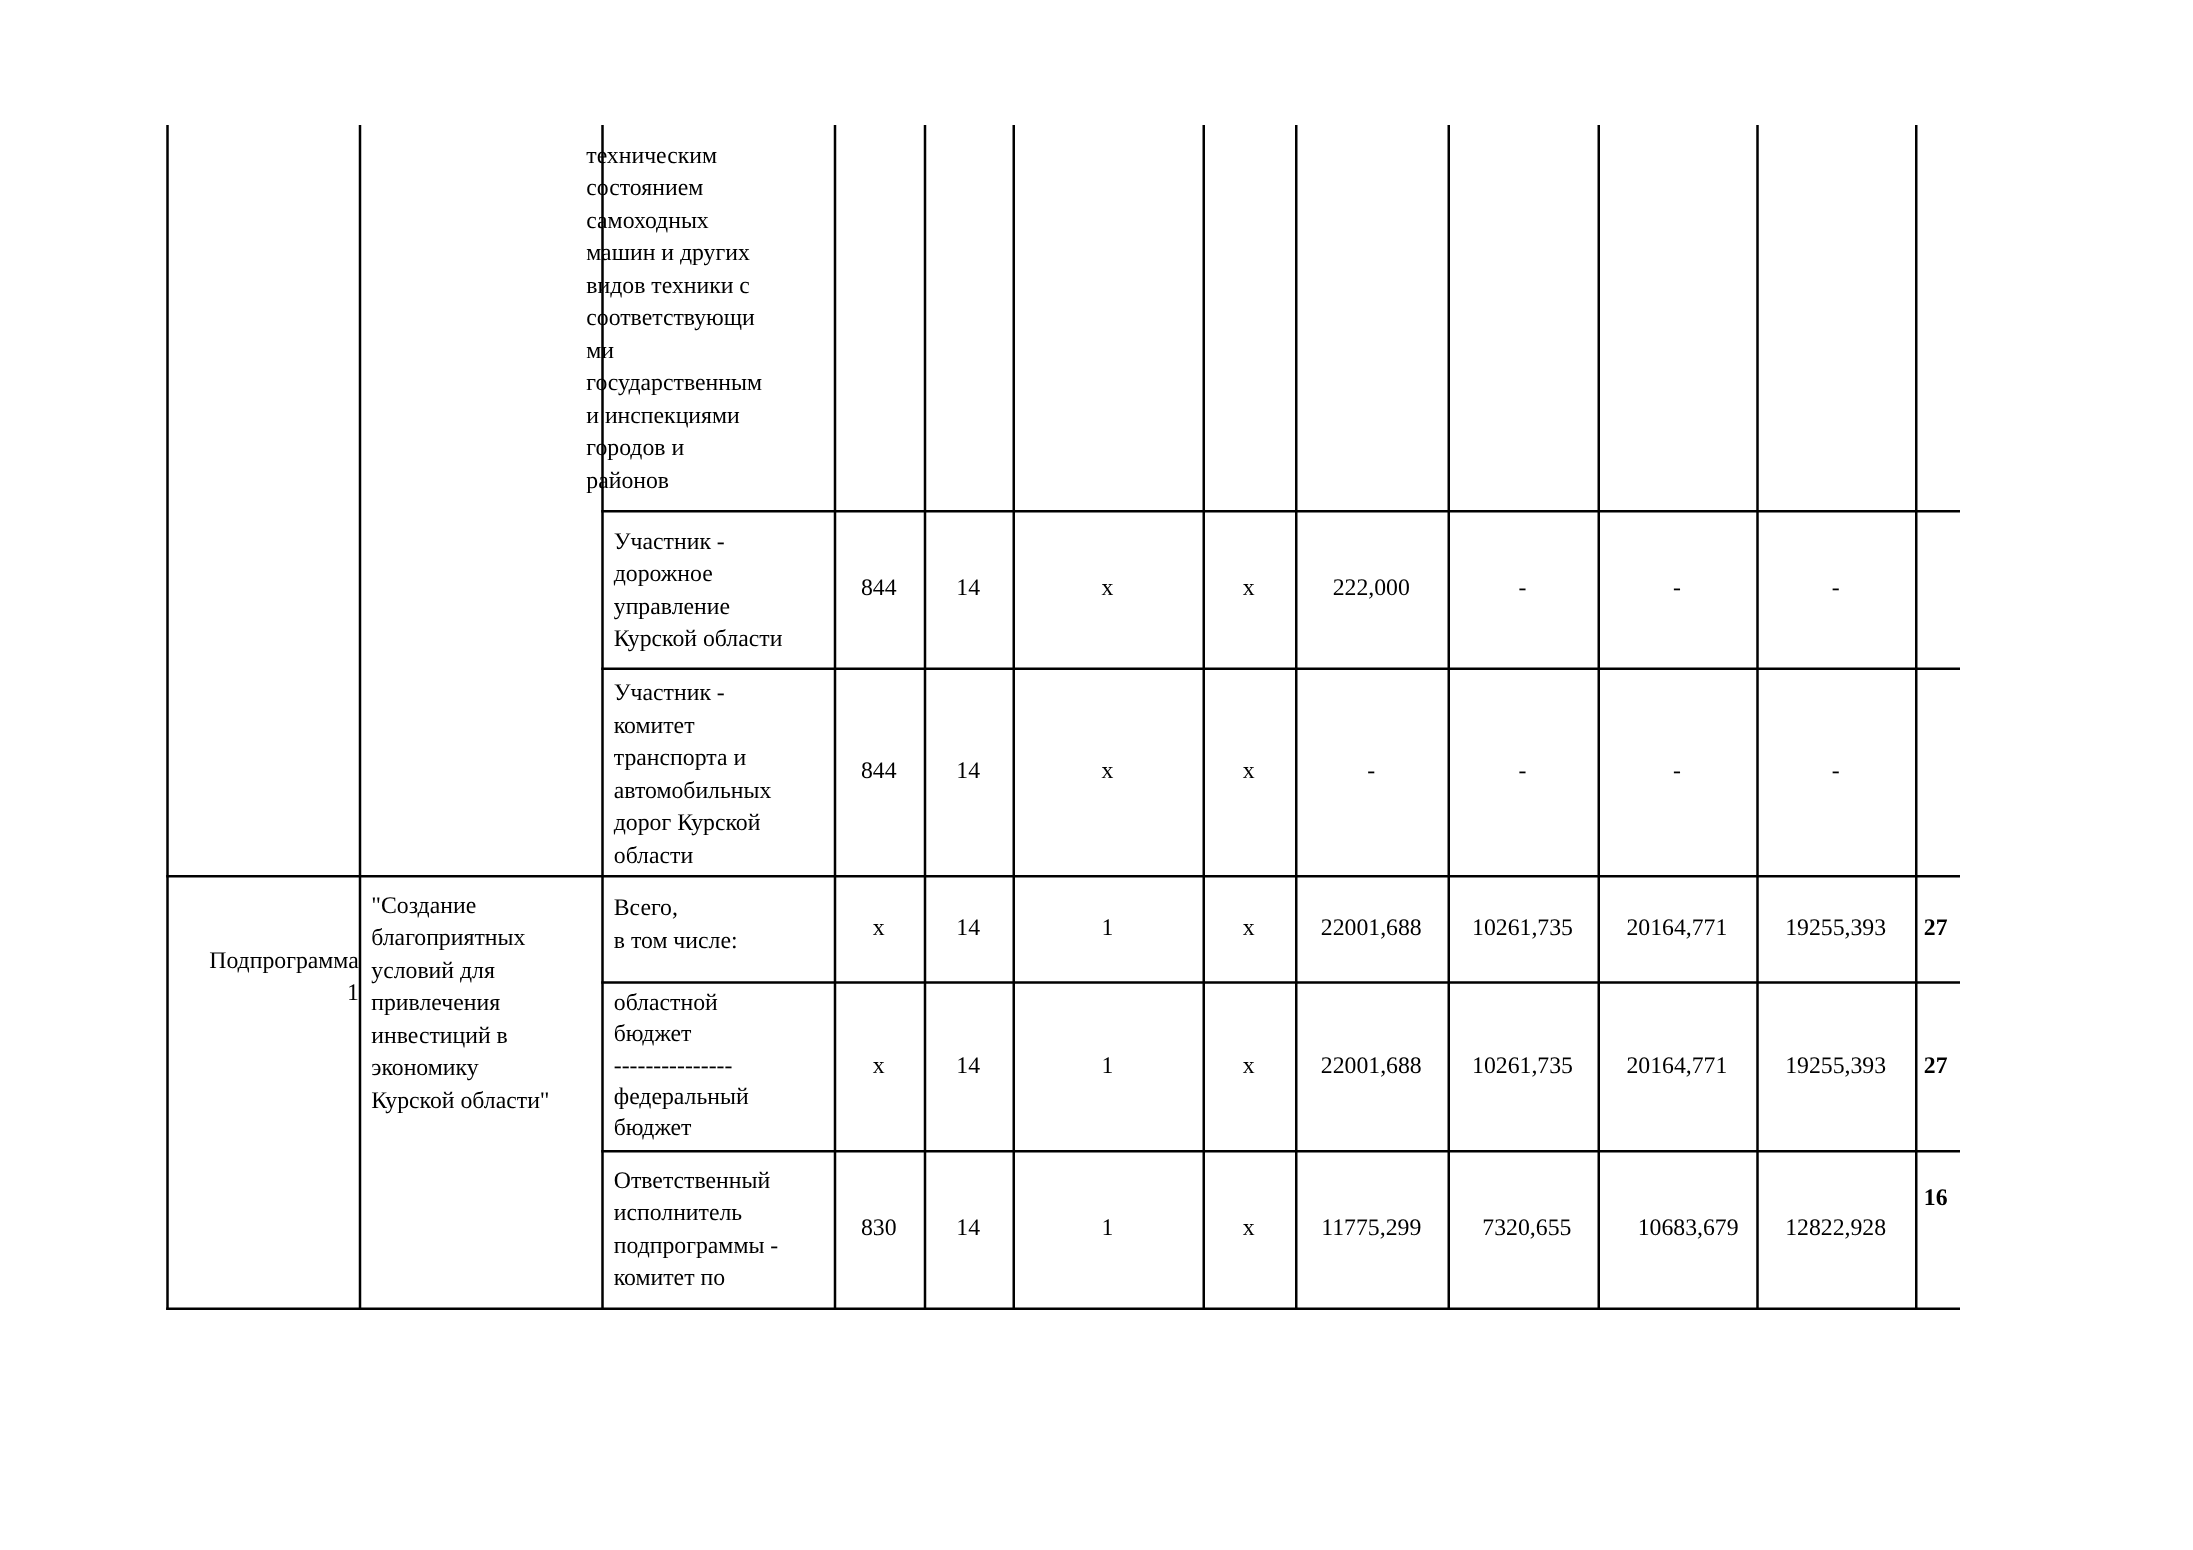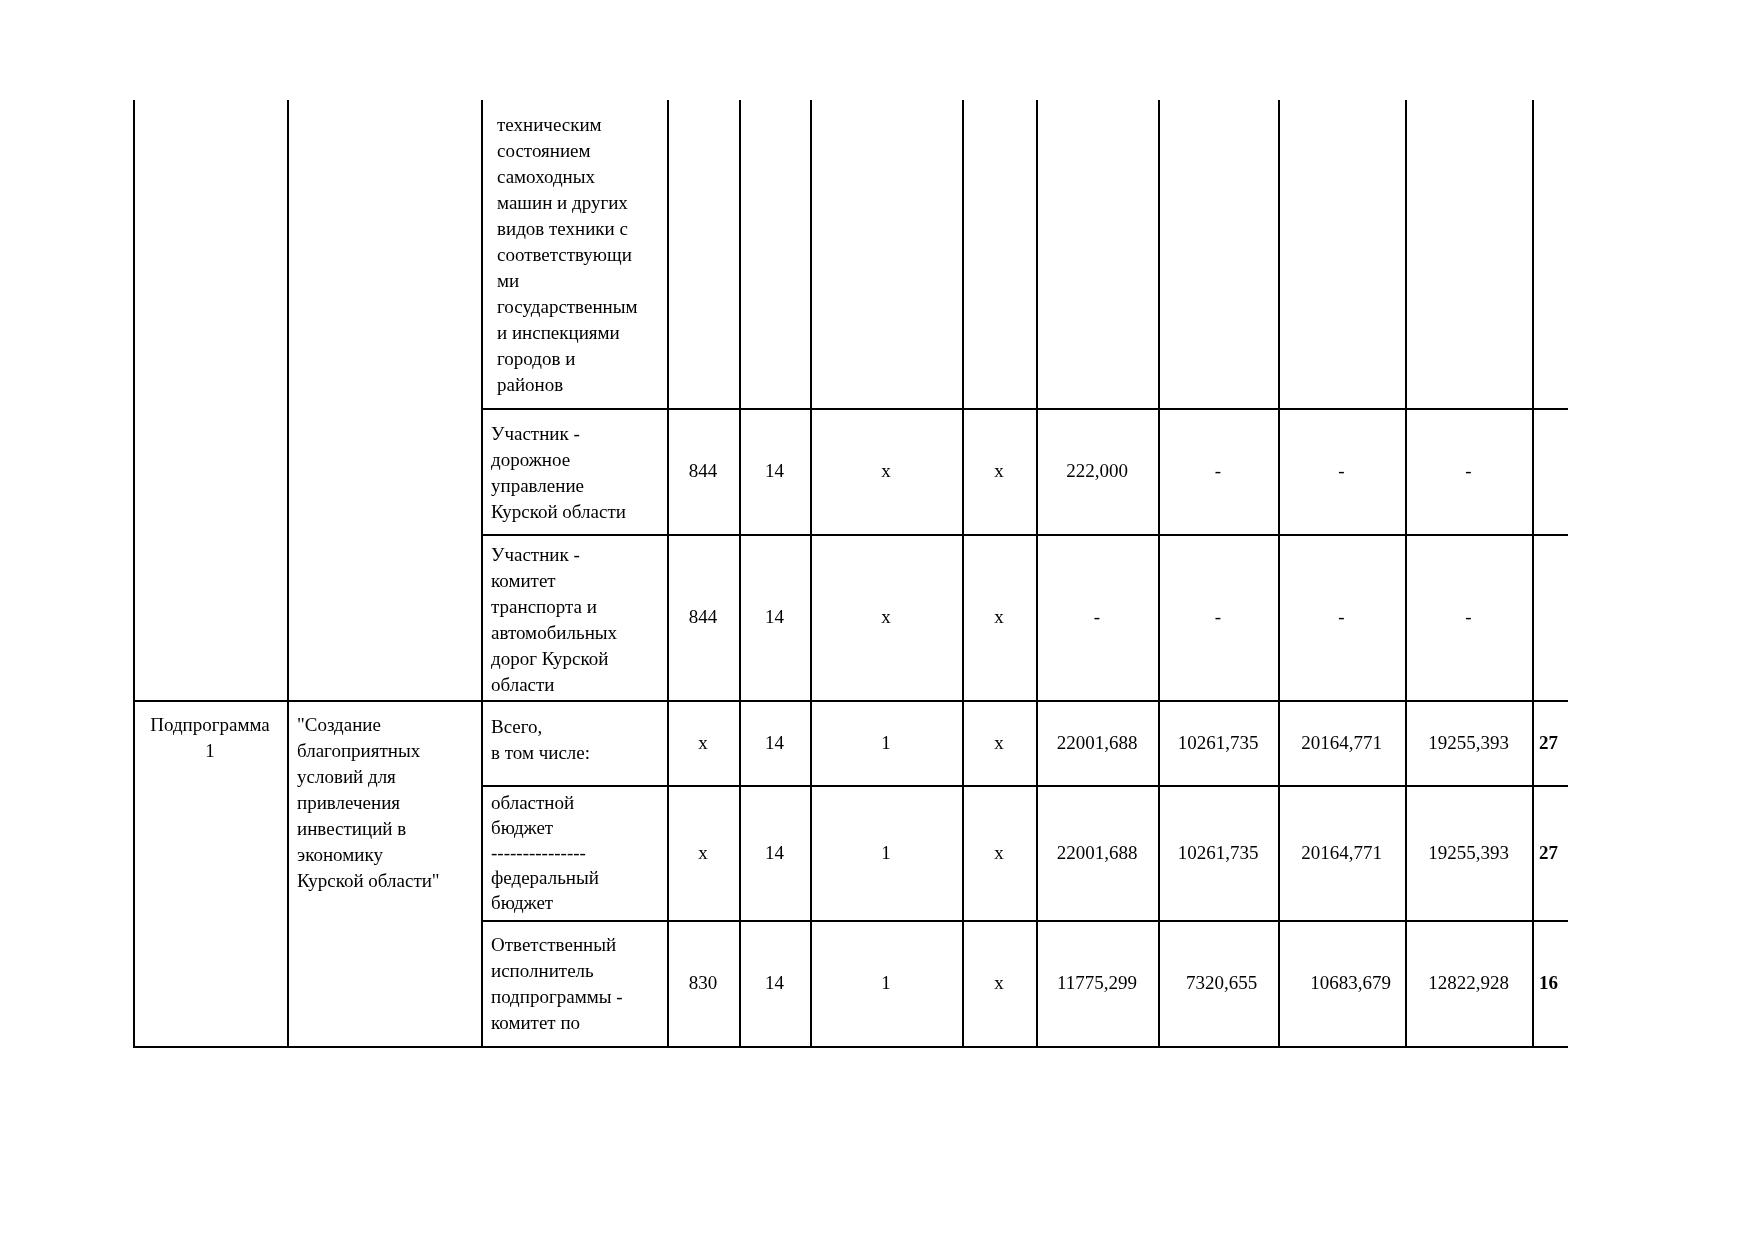--- a/index.html
+++ b/index.html
@@ -19,21 +19,21 @@
     font-size:19px;
     line-height:26px;
     text-align:left;
   }
   .num {
     position:absolute;
     display:flex; align-items:center; justify-content:center;
     font-size:19px;
   }
   .frag { justify-content:flex-start; padding-left:7px; overflow:hidden; box-sizing:border-box;font-weight:bold; }
-  .center { text-align:center; }
+  .center { text-align:right;margin-top:44px; }
 </style>
 </head>
 <body>
 
 <div class="page">
 
   <div class="v-line" style="left:133px"></div>
   <div class="v-line" style="left:287px"></div>
   <div class="v-line" style="left:481px"></div>
   <div class="v-line" style="left:667px"></div>
@@ -46,21 +46,21 @@
   <div class="v-line" style="left:1405px"></div>
   <div class="v-line" style="left:1532px"></div>
 
   <div class="h-line" style="top:408px; left:481px; width:1087px"></div>
   <div class="h-line" style="top:534px; left:481px; width:1087px"></div>
   <div class="h-line" style="top:700px; left:133px; width:1435px"></div>
   <div class="h-line" style="top:785px; left:481px; width:1087px"></div>
   <div class="h-line" style="top:920px; left:481px; width:1087px"></div>
   <div class="h-line" style="top:1046px; left:133px; width:1435px"></div>
 
-  <div class="txt" style="left:497px; top:112px; width:168px">техническим
+  <div class="txt" style="left:469px; top:112px; width:168px">техническим
 состоянием
 самоходных
 машин и других
 видов техники с
 соответствующи
 ми
 государственным
 и инспекциями
 городов и
 районов</div>
@@ -137,15 +137,15 @@
 подпрограммы -
 комитет по</div>
   <div class="num" style="left:667px; top:920px; width:72px;  height:126px">830</div>
   <div class="num" style="left:739px; top:920px; width:71px;  height:126px">14</div>
   <div class="num" style="left:810px; top:920px; width:152px; height:126px">1</div>
   <div class="num" style="left:962px; top:920px; width:74px;  height:126px">х</div>
   <div class="num" style="left:1036px; top:920px; width:122px; height:126px">11775,299</div>
   <div class="num" style="left:1158px; top:920px; width:127px; height:126px">7320,655</div>
   <div class="num" style="left:1278px; top:920px; width:145px; height:126px">10683,679</div>
   <div class="num" style="left:1405px; top:920px; width:127px; height:126px">12822,928</div>
-  <div class="num frag" style="left:1532px; top:920px; width:36px; height:126px">16</div>
+  <div class="num frag" style="left:1532px; top:896px; width:36px; height:126px">16</div>
 
 </div>
 
 </body></html>

